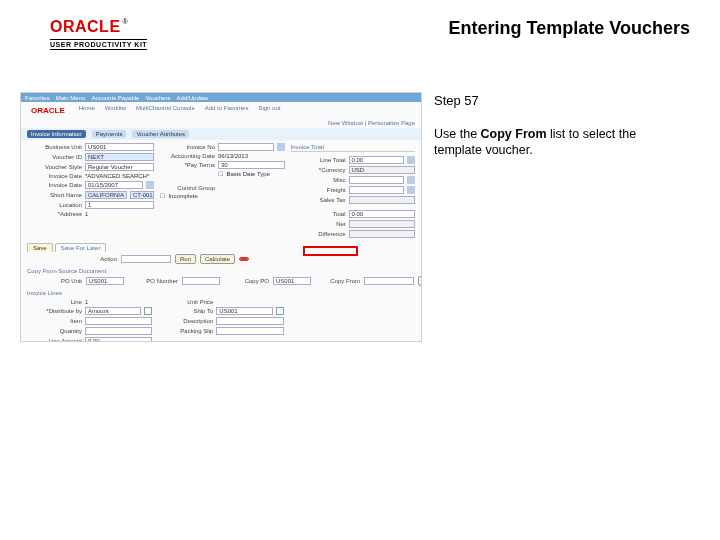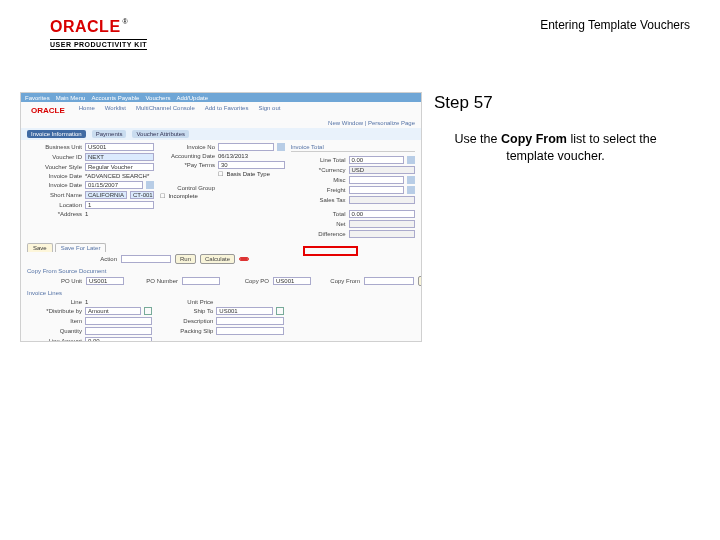--- a/index.html
+++ b/index.html
@@ -3,26 +3,26 @@
 <meta charset="utf-8">
 <style>
   * { box-sizing: border-box; margin: 0; padding: 0; }
   html, body { width: 720px; height: 540px; background: #fff; font-family: Arial, Helvetica, sans-serif; color: #000; }
   .page { position: relative; width: 720px; height: 540px; }
   .header { display: flex; justify-content: space-between; align-items: flex-start; padding: 18px 30px 6px 50px; }
   .logo-block { display: flex; flex-direction: column; align-items: flex-start; }
   .oracle-word { font-family: "Arial Black", Arial, sans-serif; font-weight: 900; font-size: 16px; color: #d80000; letter-spacing: 0.5px; line-height: 1; }
   .oracle-tm { font-size: 7px; vertical-align: top; margin-left: 2px; color: #000; font-weight: normal;}
   .upk { font-size: 7px; font-weight: bold; letter-spacing: 0.5px; border-top: 1.5px solid #000; border-bottom: 1.5px solid #000; padding: 1px 0; margin-top: 3px; }
-  .title { font-size: 12px; font-weight: normal; }
+  .title { font-size: 18px; font-weight: bold; }
   .content { display: flex; padding: 0 30px 0 20px; margin-top: 36px; }
   .left { width: 402px; }
   .right { width: 255px; padding-left: 12px; font-size: 12.5px; line-height: 1.35; }
-  .step-label { margin-bottom: 16px; font-size: 17px; }
-  .para { margin-bottom: 16px; text-align: center; }
+  .step-label { margin-bottom: 16px; font-size: 13px; }
+  .para { margin-bottom: 16px; }
   .bold { font-weight: bold; }
 
   
   .shot { width: 402px; height: 250px; border: 1px solid #d0d0d0; font-size: 6px; line-height: 1; color: #555; background: #fafafa; overflow: hidden; position: relative; }
   .shot * { font-size: 6px; }
   .shot-top { background:#6fa6d6; height:9px; display:flex; align-items:center; padding:0 4px; color:#fff; gap:6px; }
   .shot-top span { white-space:nowrap; }
   .shot-logo { color:#d80000; font-weight:900; font-size:8px; background:transparent; padding:2px 4px 0 4px;}
   .shot-menu { display:flex; gap:10px; padding:3px 6px; color:#5573a6; }
   .shot-subbar { background:#e9f2fb; display:flex; padding:2px 6px; gap:6px; }

